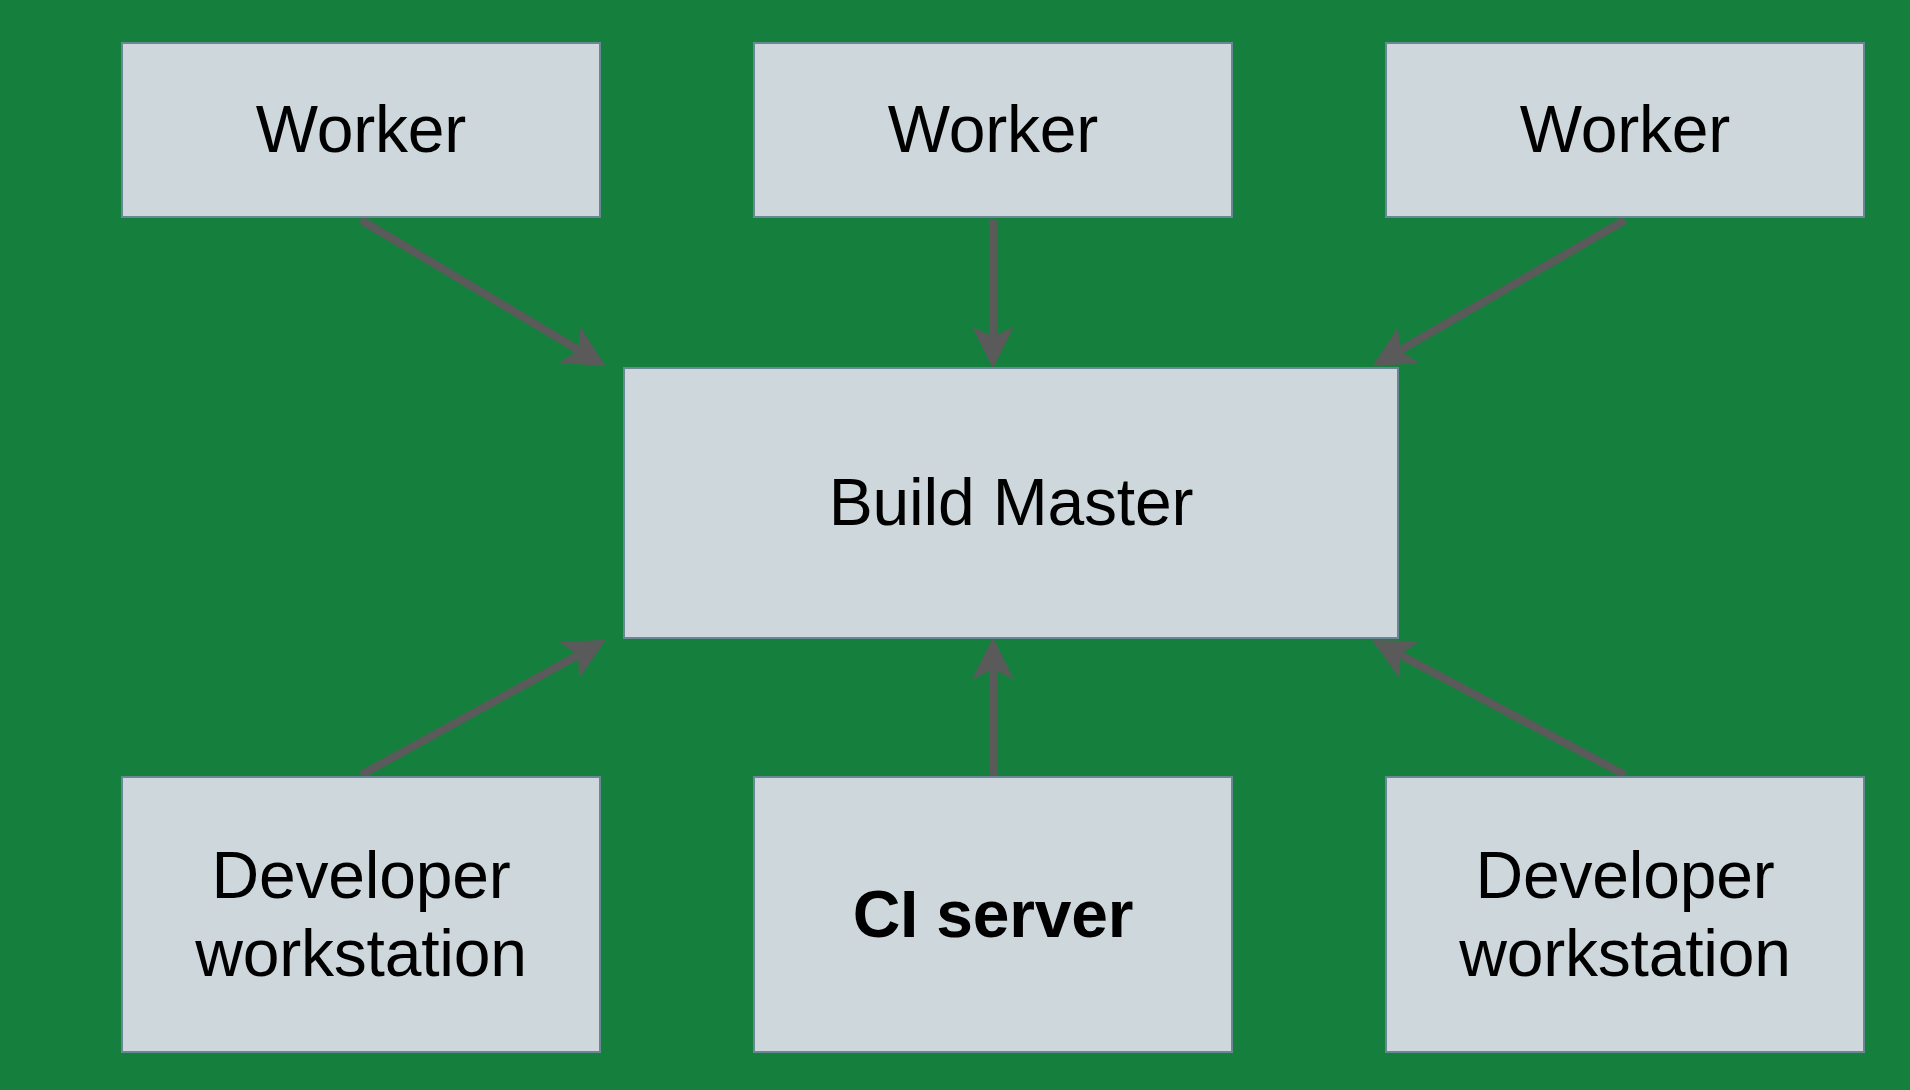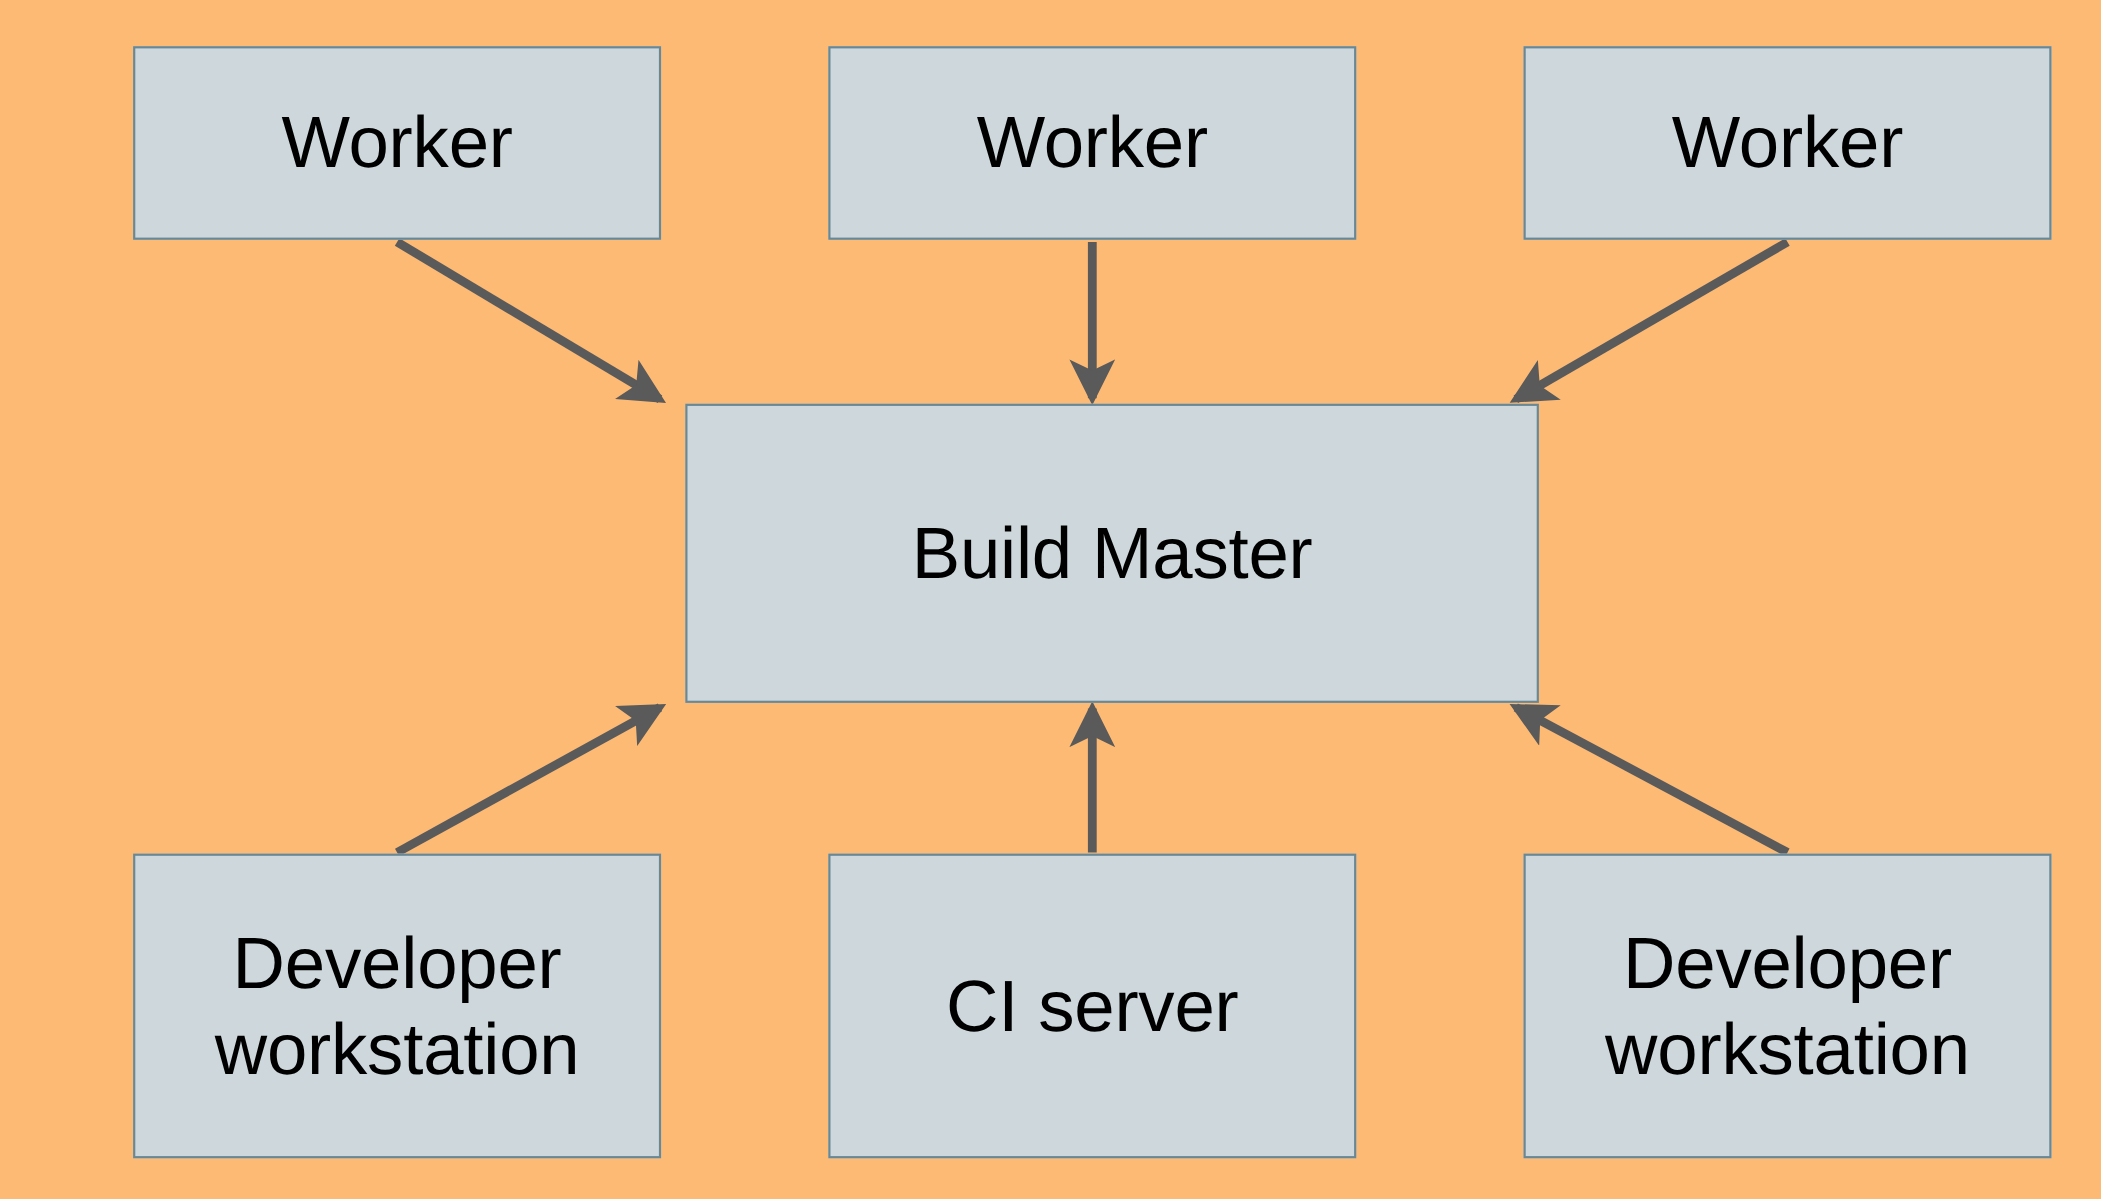--- a/index.html
+++ b/index.html
@@ -7,21 +7,21 @@
     padding: 0;
     background: #ffffff;
   }
   body {
     font-family: "Liberation Sans", sans-serif;
   }
   #canvas {
     position: relative;
     width: 1910px;
     height: 1090px;
-    background: #fdba74;
+    background: #15803d;
     overflow: hidden;
   }
   #edge-layer {
     position: absolute;
     left: 0;
     top: 0;
     width: 1910px;
     height: 1090px;
     pointer-events: none;
   }
@@ -45,21 +45,21 @@
     white-space: pre-line;
   }
   
   #node-worker-1 { left: 121px;  top: 42px;  width: 480px; height: 176px; font-size: 66px; }
   #node-worker-2 { left: 753px;  top: 42px;  width: 480px; height: 176px; font-size: 66px; }
   #node-worker-3 { left: 1385px; top: 42px;  width: 480px; height: 176px; font-size: 66px; }
   
   #node-build-master { left: 623px; top: 367px; width: 776px; height: 272px; font-size: 66px; }
   
   #node-dev-ws-left  { left: 121px;  top: 776px; width: 480px; height: 277px; font-size: 66px; }
-  #node-ci-server    { left: 753px;  top: 776px; width: 480px; height: 277px; font-size: 66px; }
+  #node-ci-server    { left: 753px;  top: 776px; width: 480px; height: 277px; font-size: 66px; font-weight: bold; }
   #node-dev-ws-right { left: 1385px; top: 776px; width: 480px; height: 277px; font-size: 66px; }
 </style>
 </head>
 <body>
 
 <div id="canvas">
 
   <svg id="edge-layer" viewBox="0 0 1910 1090" width="1910" height="1090" xmlns="http://www.w3.org/2000/svg">
     <defs>
       <marker id="arrowhead" markerWidth="5.2" markerHeight="5.2" refX="4.4" refY="2.6" orient="auto" markerUnits="strokeWidth">

